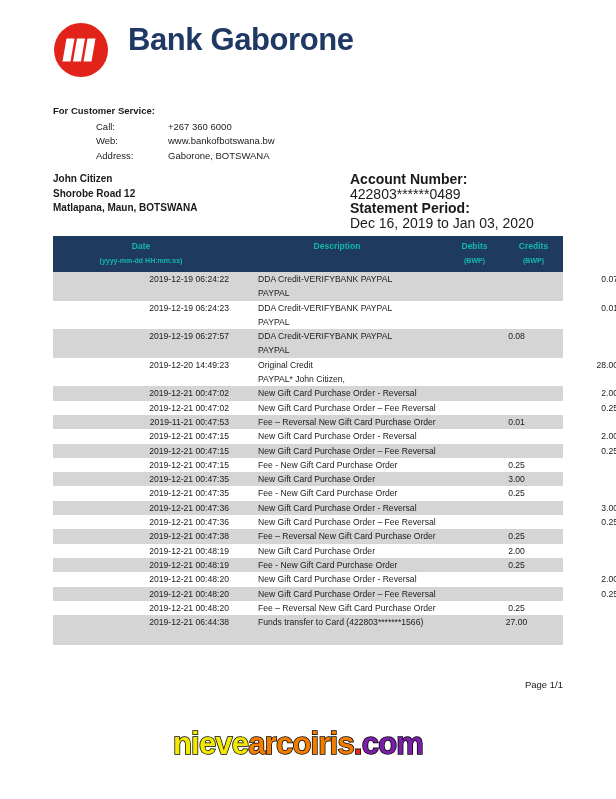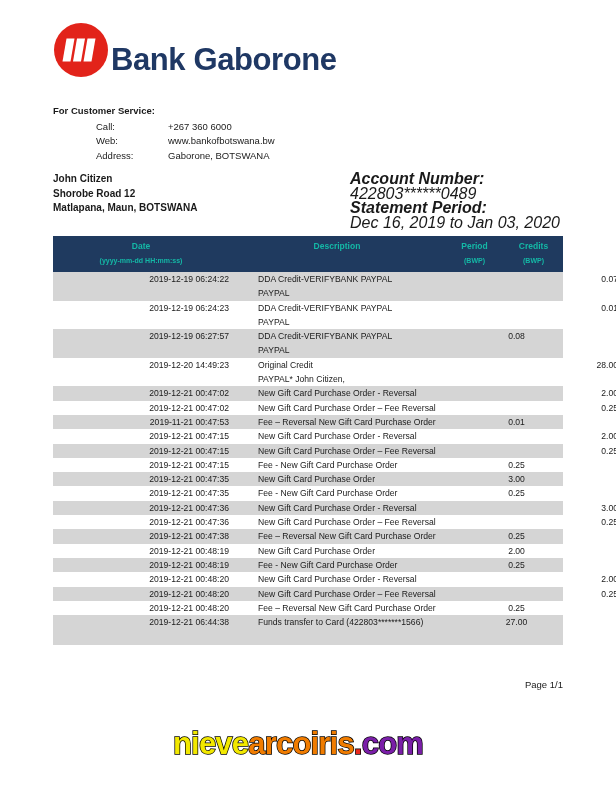--- a/index.html
+++ b/index.html
@@ -21,22 +21,22 @@
     inset: 0;
     background: #ffffff;
   }
 
   
   .logo-row {
     position: absolute;
     left: 53px;
     top: 22px;
     display: flex;
-    align-items: flex-end;
-    gap: 2px;
+    align-items: flex-start;
+    gap: 19px;
   }
   .logo-mark {
     width: 56px;
     height: 56px;
     flex: 0 0 56px;
   }
   .bank-name {
     font-size: 31px;
     font-weight: bold;
     color: #1f3864;
@@ -76,22 +76,21 @@
     font-size: 10px;
     font-weight: bold;
     line-height: 14.5px;
   }
 
   
   .account-block {
     position: absolute;
     left: 350px;
     top: 172px;
-    font-size: 16px;
-    font-style: italic;
+    font-size: 14px;
     line-height: 14.5px;
   }
   .account-block .lbl {
     font-weight: bold;
   }
 
   
   .statement-table {
     position: absolute;
     left: 53px;
@@ -232,21 +231,21 @@
   <div class="statement-table">
     <div class="thead">
       <div class="th col-date">
         <span>Date</span>
         <span class="th-sub">(yyyy-mm-dd HH:mm:ss)</span>
       </div>
       <div class="th col-desc">
         <span>Description</span>
       </div>
       <div class="th col-debit">
-        <span>Period</span>
+        <span>Debits</span>
         <span class="th-sub">(BWP)</span>
       </div>
       <div class="th col-credit">
         <span>Credits</span>
         <span class="th-sub">(BWP)</span>
       </div>
     </div>
     <div id="table-body">
         <div class="trow shaded">
           <div class="td td-date col-date">2019-12-19 06:24:22</div>

